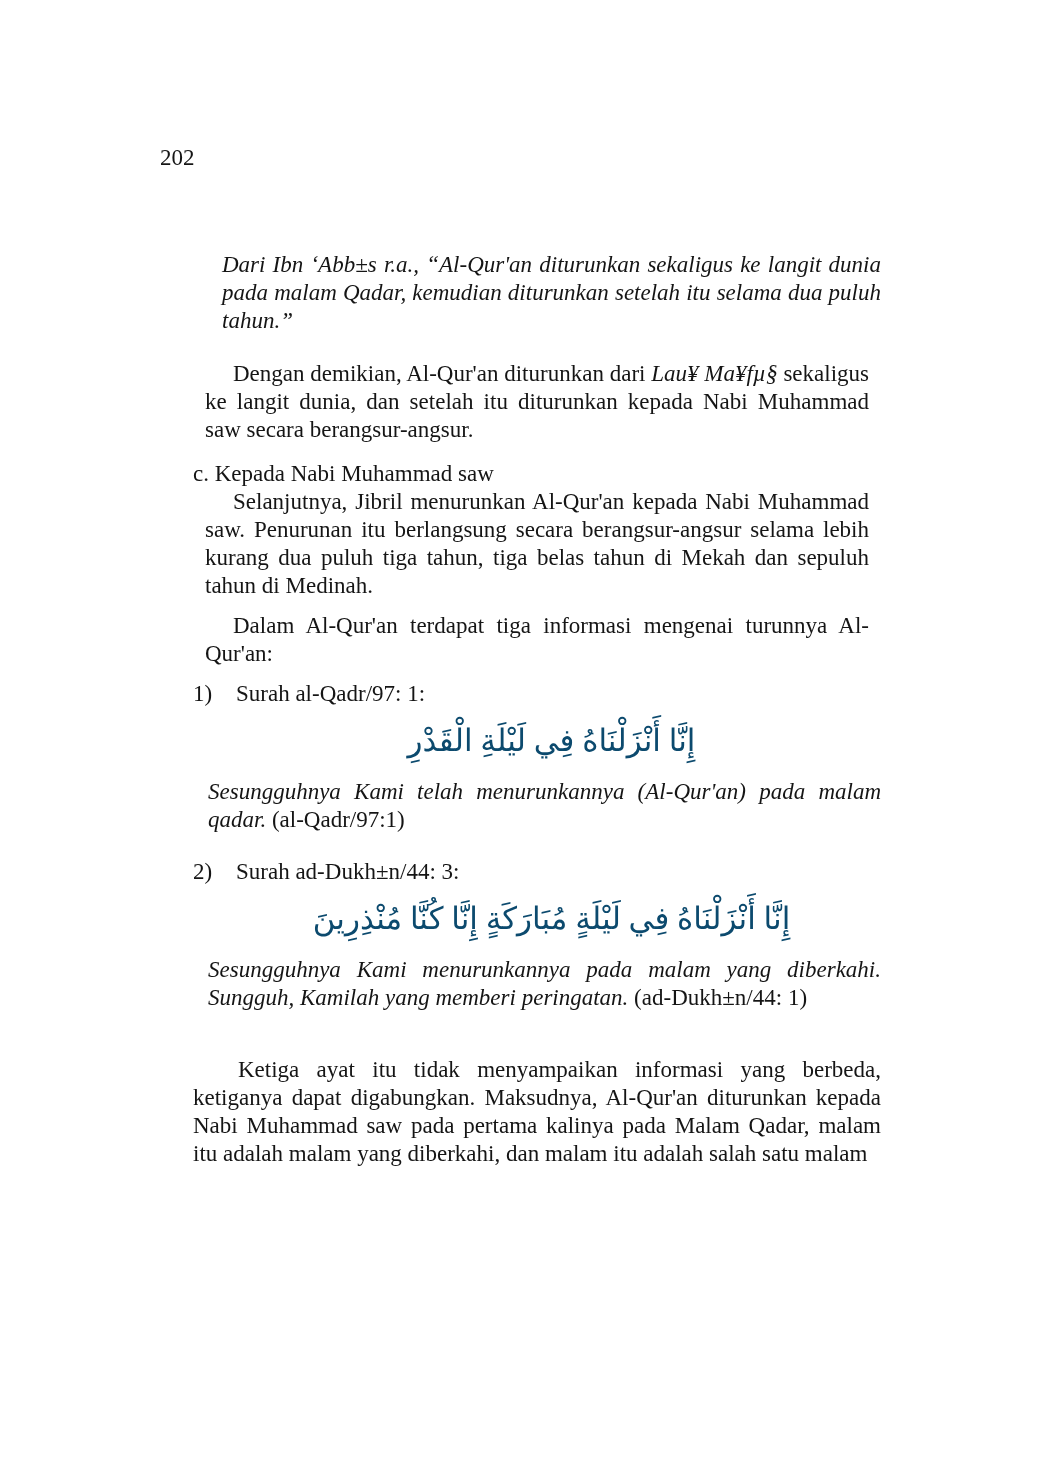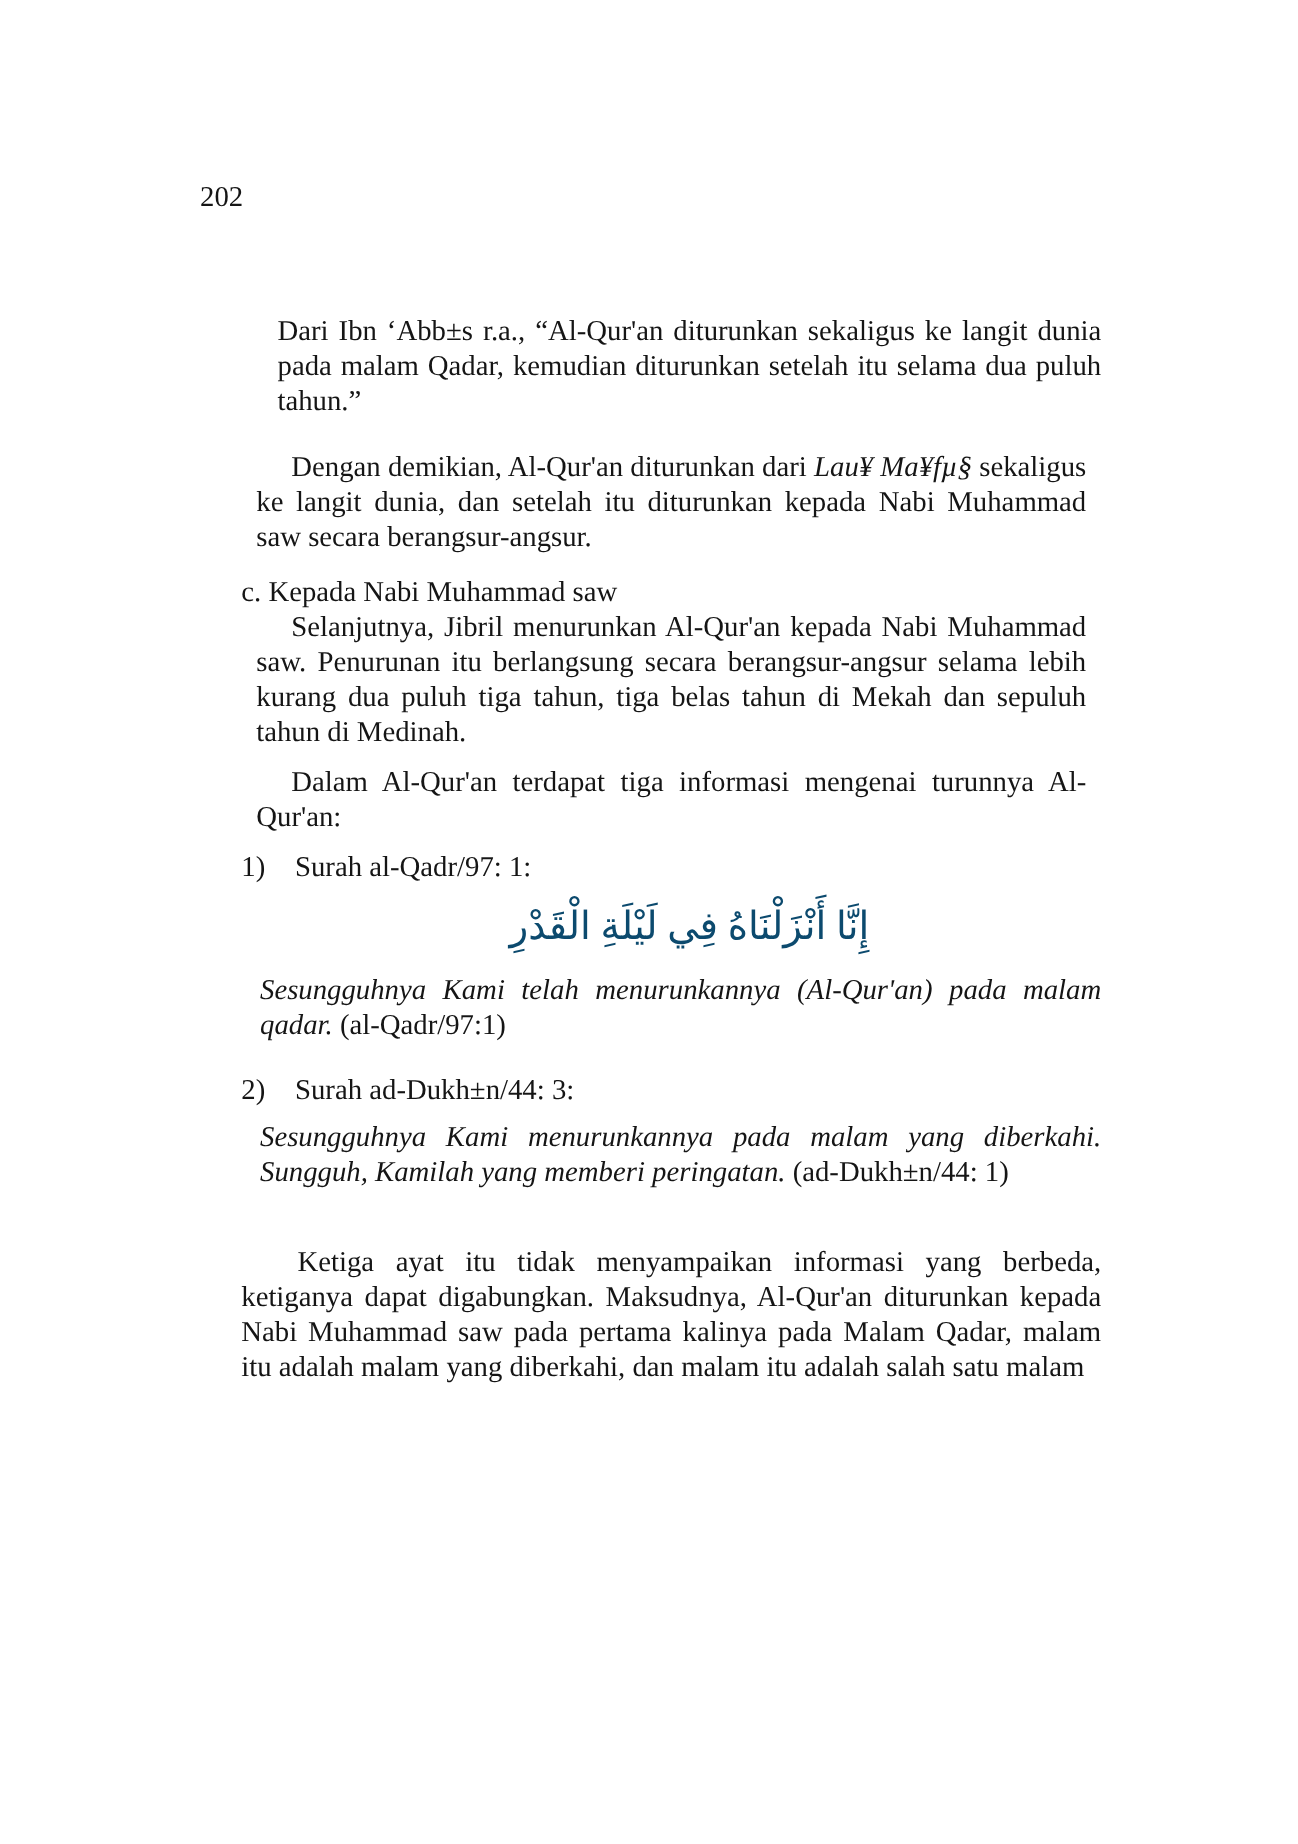--- a/index.html
+++ b/index.html
@@ -27,20 +27,21 @@
   .content {
     position: absolute;
     top: 228px;
     left: 193px;
     width: 688px;
   }
   .block-indent {
     margin-left: 29px;
   }
   .quote {
+    font-style: italic;
     text-align: justify;
   }
   .para {
     text-align: justify;
     text-indent: 28px;
     margin: 12px;
   }
   .p-lauh { margin-top: 25px; }
   .subheading {
     margin-top: 16px;
@@ -104,20 +105,21 @@
     <p class="para block-indent p-dalam">Dalam Al-Qur'an terdapat tiga informasi mengenai turunnya Al-Qur'an:</p>
 
     <div class="verse-item">
       <div class="item-label"><span class="item-marker item-gap-wide">1)</span><span>Surah al-Qadr/97: 1:</span></div>
       <div class="arabic">إِنَّا أَنْزَلْنَاهُ فِي لَيْلَةِ الْقَدْرِ</div>
       <p class="translation"><span>Sesungguhnya Kami telah menurunkannya (Al-Qur'an) pada malam qadar.</span> <span class="reference">(al-Qadr/97:1)</span></p>
     </div>
 
     <div class="verse-item">
       <div class="item-label item-label-2"><span class="item-marker item-gap-wide">2)</span><span>Surah ad-Dukh±n/44: 3:</span></div>
+      <div class="arabic">إِنَّا أَنْزَلْنَاهُ فِي لَيْلَةٍ مُبَارَكَةٍ إِنَّا كُنَّا مُنْذِرِينَ</div>
       <p class="translation"><span>Sesungguhnya Kami menurunkannya pada malam yang diberkahi. Sungguh, Kamilah yang memberi peringatan.</span> <span class="reference">(ad-Dukh±n/44: 1)</span></p>
     </div>
 
 
     <p class="p-final">Ketiga ayat itu tidak menyampaikan informasi yang berbeda, ketiganya dapat digabungkan. Maksudnya, Al-Qur'an diturunkan kepada Nabi Muhammad saw pada pertama kalinya pada Malam Qadar, malam itu adalah malam yang diberkahi, dan malam itu adalah salah satu malam</p>
 
   </div>
 </div>
 
 </body></html>

